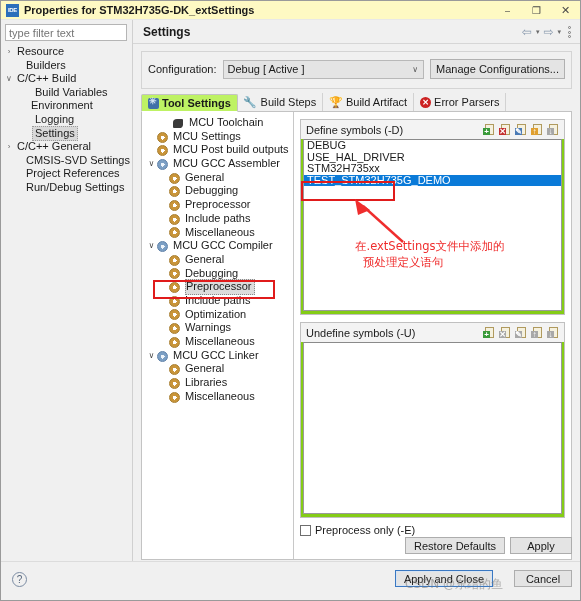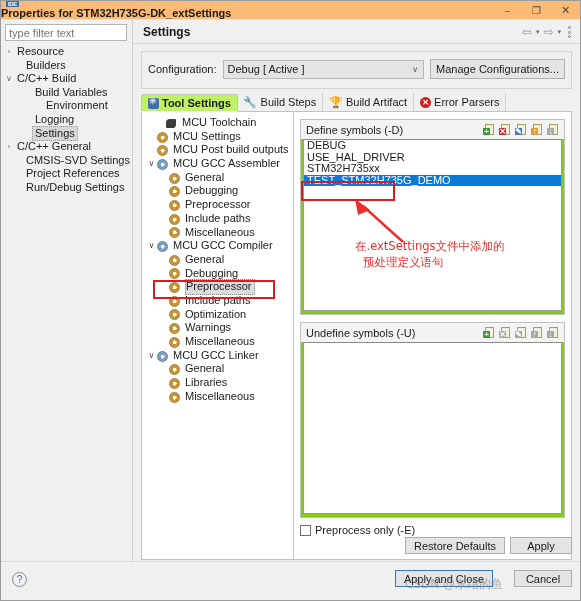--- a/index.html
+++ b/index.html
@@ -16,24 +16,23 @@
     position: relative;
     width: 581px; height: 601px;
     background: #f0f0f0;
     border: 1px solid #9a9a9a;
     overflow: hidden;
   }
 
   
   .titlebar {
     position: absolute; left: 0; top: 0; width: 579px; height: 19px;
-    background: #fdba74;
-    display: flex; 
+    background: #fef9c3;
+    display: flex; align-items: center;
     border-bottom: 1px solid #e8e8e8;
-    flex-direction: column;
   }
   .app-icon {
     width: 13px; height: 13px; margin-left: 5px; margin-right: 5px;
     background: #2c6fbb; color: #fff; font-size: 6px; font-weight: bold;
     display: flex; align-items: center; justify-content: center;
     letter-spacing: -0.3px;
   }
   .title-text { font-size: 11px; font-weight: bold; color: #1a1a1a; }
   .win-btns { position: absolute; right: 0; top: 0; height: 19px; display: flex; }
   .win-btn {
@@ -310,21 +309,21 @@
           <span class="tree-label">Builders</span>
         </div>
         <div class="tree-row" style="padding-left: 2px;">
           <span class="twisty">∨</span>
           <span class="tree-label">C/C++ Build</span>
         </div>
         <div class="tree-row" style="padding-left: 20px;">
           <span class="twisty none">·</span>
           <span class="tree-label">Build Variables</span>
         </div>
-        <div class="tree-row" style="padding-left: 31px;">
+        <div class="tree-row" style="padding-left: 16px;">
           <span class="twisty none">·</span>
           <span class="tree-label">Environment</span>
         </div>
         <div class="tree-row" style="padding-left: 20px;">
           <span class="twisty none">·</span>
           <span class="tree-label">Logging</span>
         </div>
         <div class="tree-row sel" style="padding-left: 20px;">
           <span class="twisty none">·</span>
           <span class="tree-label">Settings</span>
@@ -388,21 +387,21 @@
           <span>Build Artifact</span>
         </div>
         <div class="tab">
           <span class="tabicon ic-err">✕</span>
           <span>Error Parsers</span>
         </div>
       </div>
 
     <div class="ts-body">
       <div class="ts-tree" id="tool-tree">
-          <div class="ts-row" style="padding-left: 13px;">
+          <div class="ts-row" style="padding-left: 20px;">
             <span class="tw"></span>
             <span class="ts-ico">
               <span class="ico-tool" style="display: block;"></span>
             </span>
             <span class="ts-label">MCU Toolchain</span>
           </div>
           <div class="ts-row" style="padding-left: 4px;">
             <span class="tw"></span>
             <span class="ts-ico">
               <span class="ico-gear" style="display: block;"></span>

